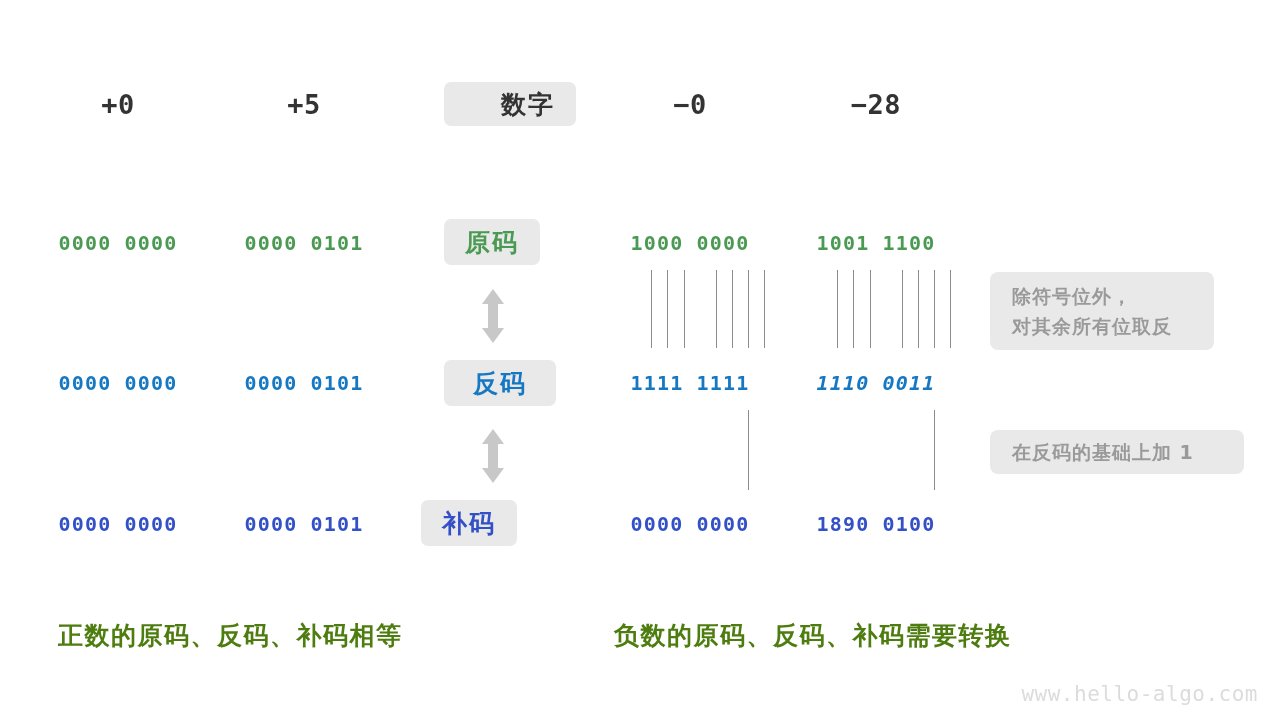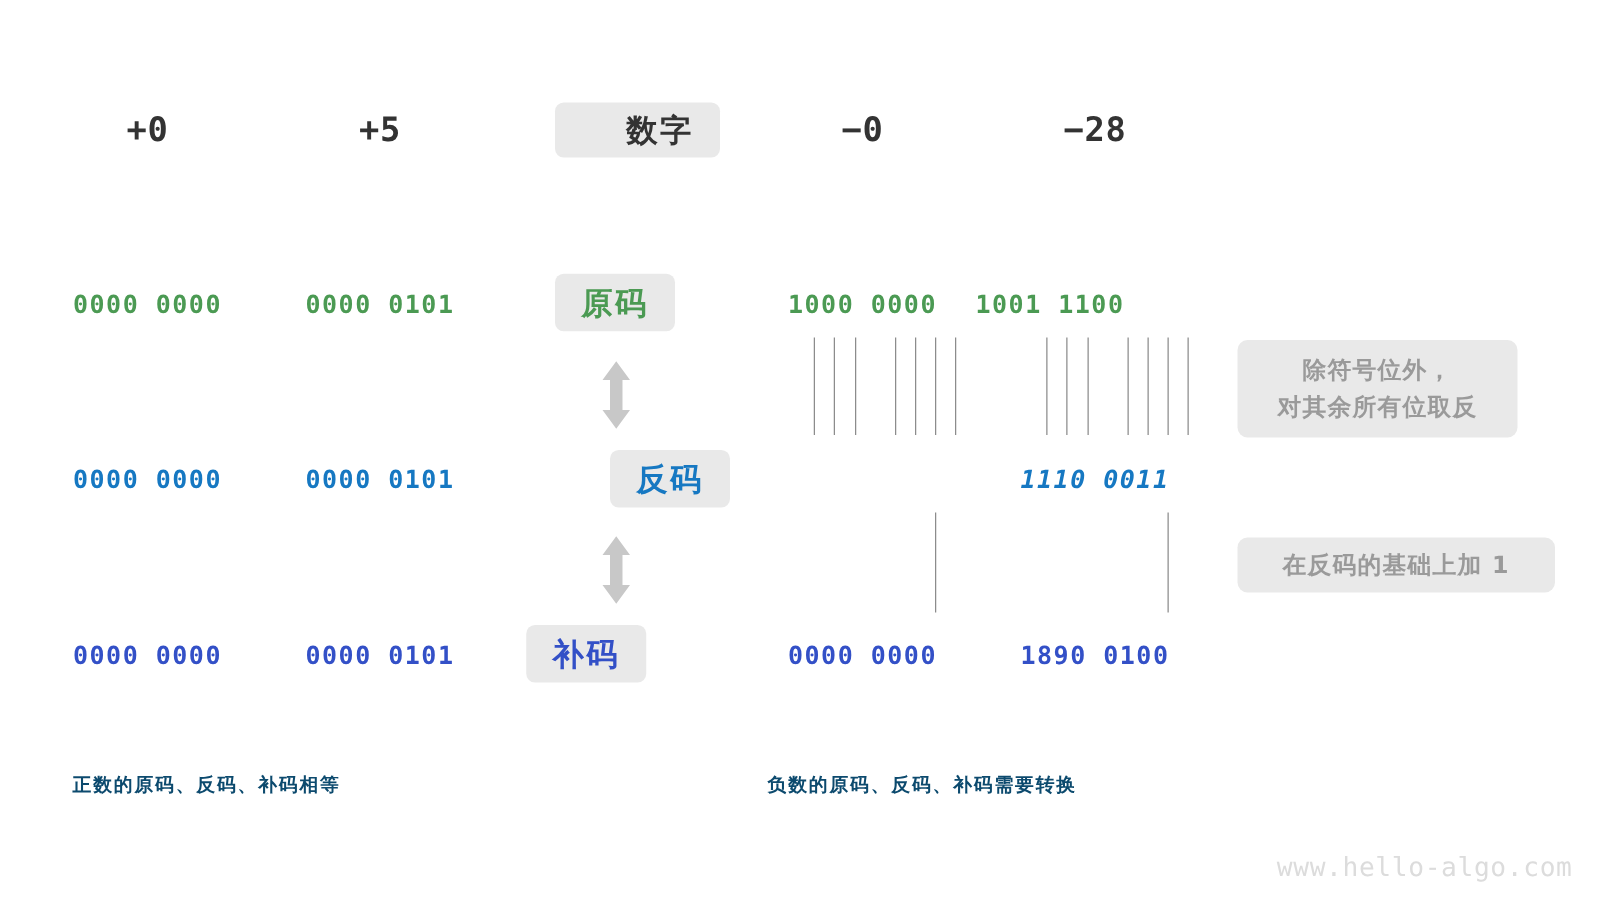--- a/index.html
+++ b/index.html
@@ -77,28 +77,27 @@
     font-size: 19px;
     font-weight: bold;
     line-height: 30px;
     letter-spacing: 1px;
     display: flex;
     flex-direction: column;
     justify-content: center;
     box-sizing: border-box;
     padding: 0 22px;
     white-space: pre;
-    align-items: center;
   }
 
   
   .caption {
     position: absolute;
-    color: #0c4a6e;
-    font-size: 15px;
+    color: #4d7c0f;
+    font-size: 25px;
     font-weight: bold;
     letter-spacing: 1.5px;
     white-space: pre;
   }
 
   
   .watermark {
     position: absolute;
     right: 22px;
     bottom: 14px;
@@ -137,28 +136,29 @@
   <div class="cell num-label" style="left:800px; top:85px; width:152px; height:38px;">−28</div>
 
   <div class="cell bits green" style="left:42px; top:225px; width:152px; height:36px;">0000 0000</div>
 
   <div class="cell bits green" style="left:228px; top:225px; width:152px; height:36px;">0000 0101</div>
 
   <div class="badge green" style="left:444px; top:219px; width:96px; height:46px;text-align:center;">原码</div>
 
   <div class="cell bits green" style="left:614px; top:225px; width:152px; height:36px;">1000 0000</div>
 
-  <div class="cell bits green" style="left:764px; top:225px; width:152px; height:36px;text-align:center;">1001 1100</div>
+  <div class="cell bits green" style="left:800px; top:225px; width:152px; height:36px;text-align:center;">1001 1100</div>
 
   <div class="cell bits blue" style="left:42px; top:365px; width:152px; height:36px;">0000 0000</div>
 
   <div class="cell bits blue" style="left:228px; top:365px; width:152px; height:36px;">0000 0101</div>
 
-  <div class="badge blue" style="left:444px; top:360px; width:96px; height:46px;margin-left:44px;">反码</div>
-
+  <div class="badge blue" style="left:444px; top:360px; width:112px; height:46px;">反码</div>
+
+  <div class="cell bits blue" style="left:614px; top:365px; width:152px; height:36px;">1111 1111</div>
 
   <div class="cell bits blue" style="left:800px; top:365px; width:152px; height:36px;font-style:italic;">1110 0011</div>
 
   <div class="cell bits indigo" style="left:42px; top:506px; width:152px; height:36px;">0000 0000</div>
 
   <div class="cell bits indigo" style="left:228px; top:506px; width:152px; height:36px;">0000 0101</div>
 
   <div class="badge indigo" style="left:421px; top:500px; width:96px; height:46px;">补码</div>
 
   <div class="cell bits indigo" style="left:614px; top:506px; width:152px; height:36px;">0000 0000</div>

